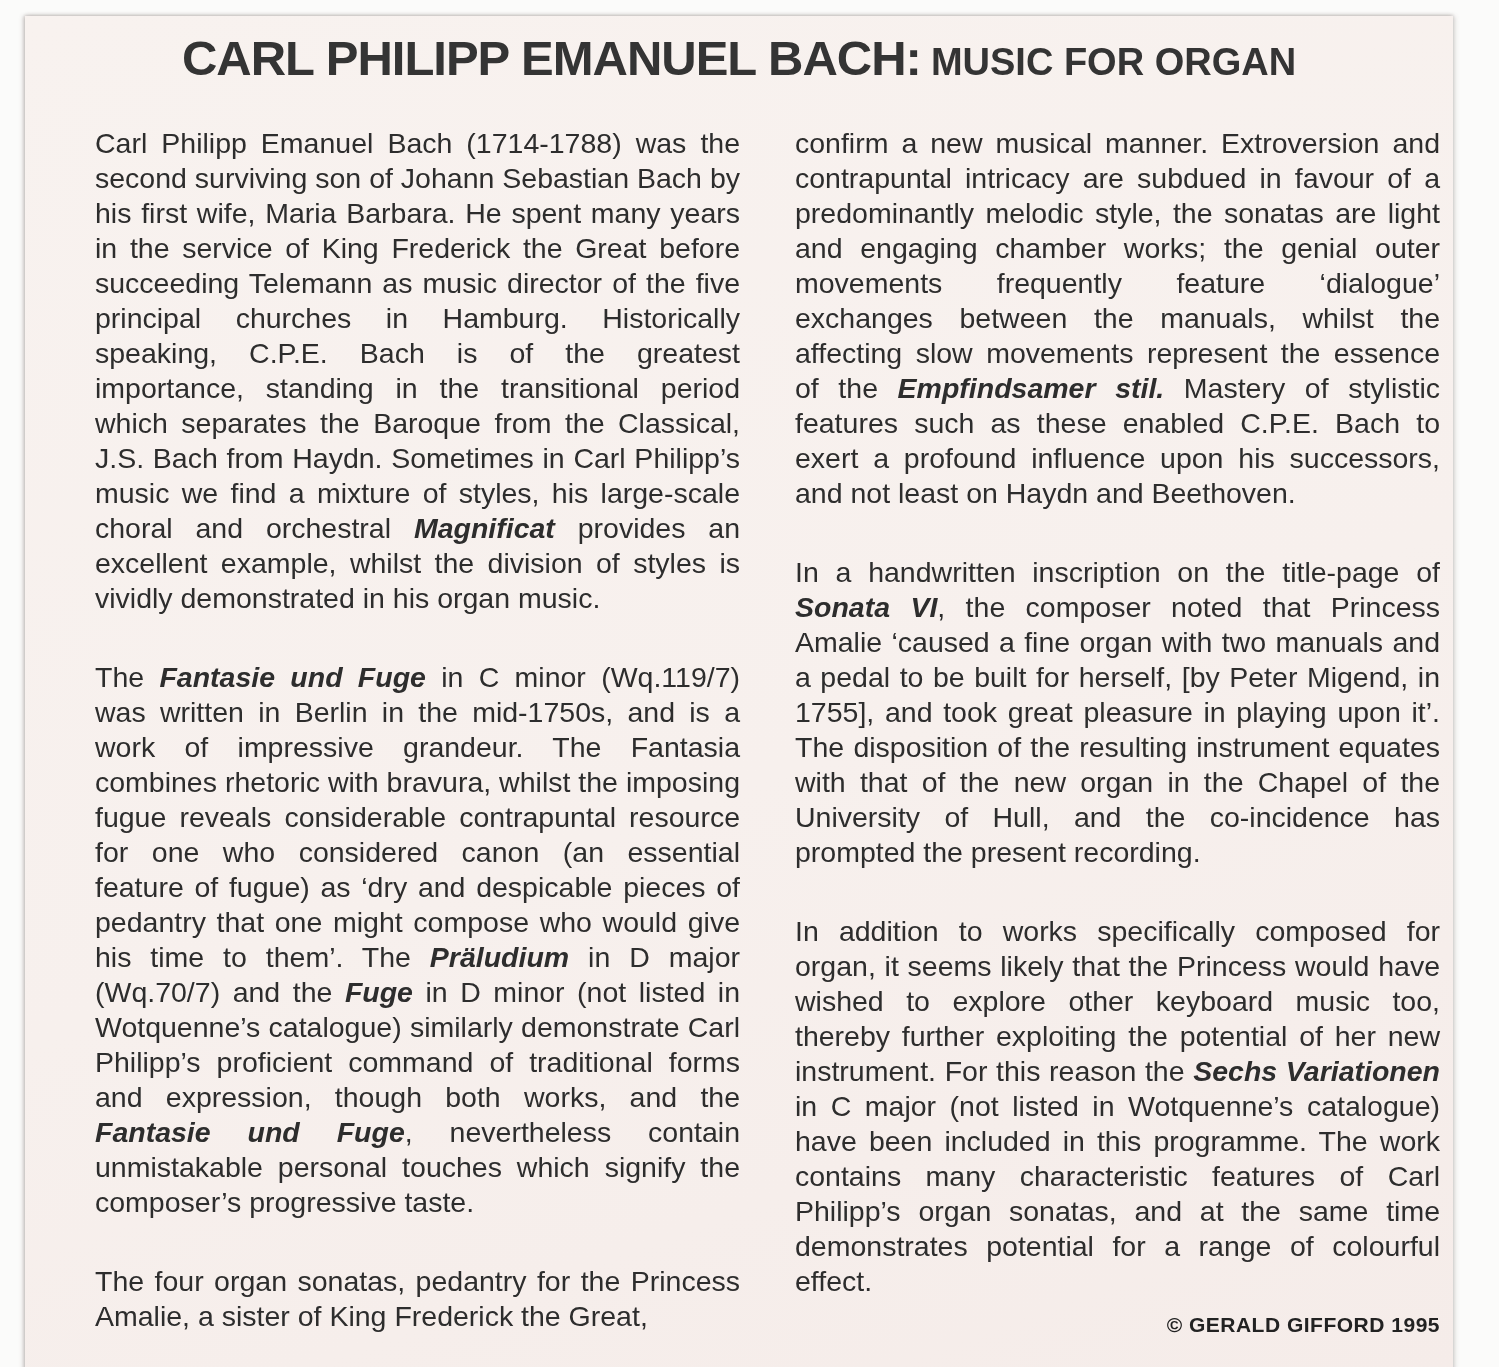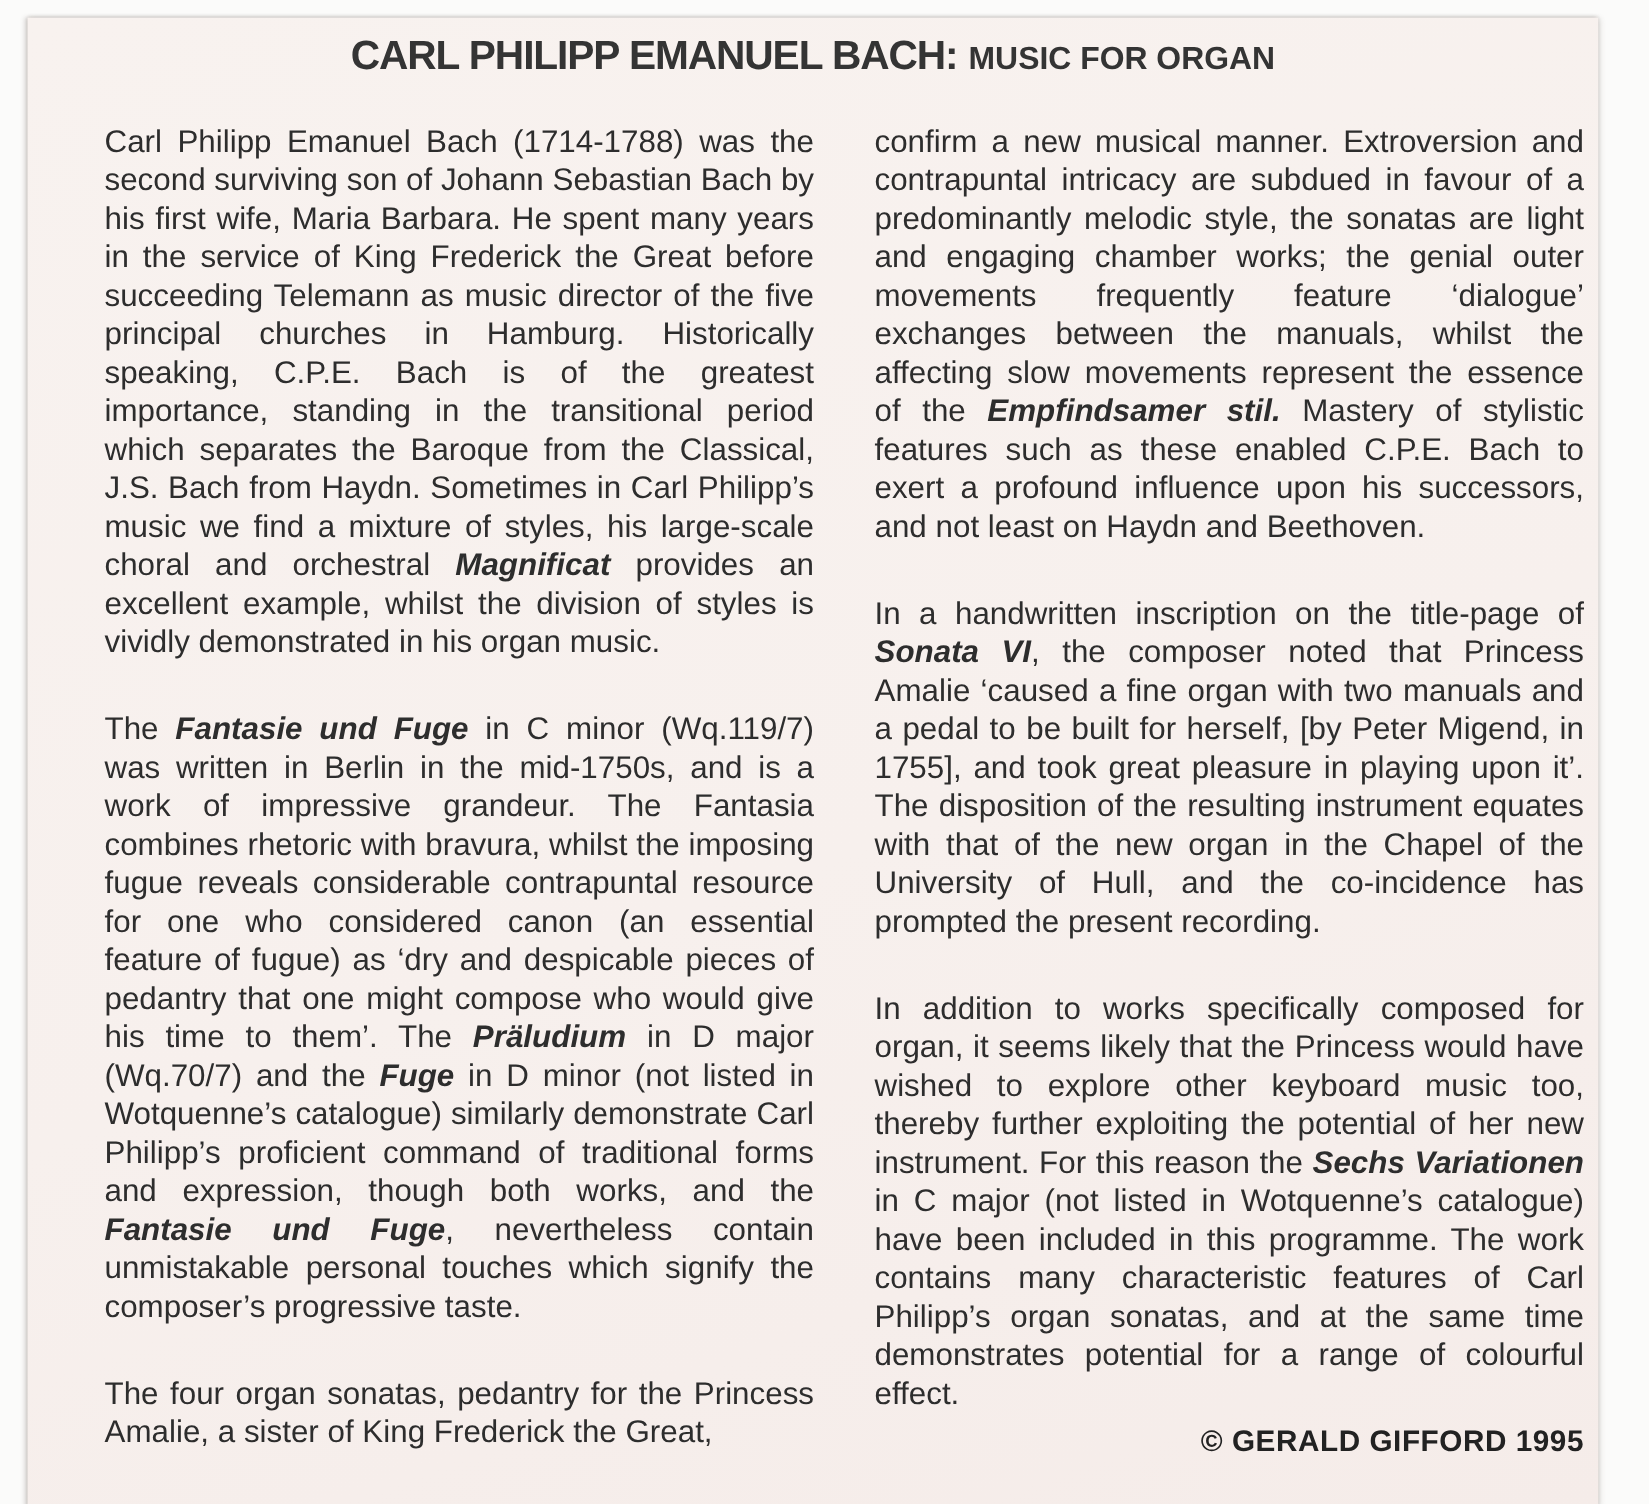--- a/index.html
+++ b/index.html
@@ -22,43 +22,43 @@
     color:var(--ink);
   }
   .title{
     margin-top:14px;
     text-align:center;
     font-weight:bold;
     white-space:nowrap;
     color:#343434;
     letter-spacing:-1px;
   }
-  .title .t-main{ font-size:37px;margin-top:48px; }
-  .title .t-sub{ font-size:29px; margin-left:10px; letter-spacing:0; }
+  .title .t-main{ font-size:49px;margin-top:48px; }
+  .title .t-sub{ font-size:38px; margin-left:10px; letter-spacing:0; }
   .cols{
     display:flex;
     gap:55px;
     padding:0 15px 0 70px;
     margin-top:40px;
   }
   .col{
     width:645px;
     flex:0 0 645px;
     font-size:28.5px;
     line-height:35px;
     text-align:justify;
   }
   .para{ margin:0 0 44px 0; }
   .para:last-of-type{ margin-bottom:0; }
   .it{ font-style:italic;font-weight:bold; }
   .credit{
     margin-top:8px;
     text-align:right;
     font-weight:bold;
-    font-size:27px;
+    font-size:21px;
     letter-spacing:0.5px;
     color:#222;
   }
 </style>
 </head>
 <body>
 
 <div class="page">
   <h1 class="title"><span class="t-main">CARL PHILIPP EMANUEL BACH:</span><span class="t-sub">MUSIC FOR ORGAN</span></h1>
 

